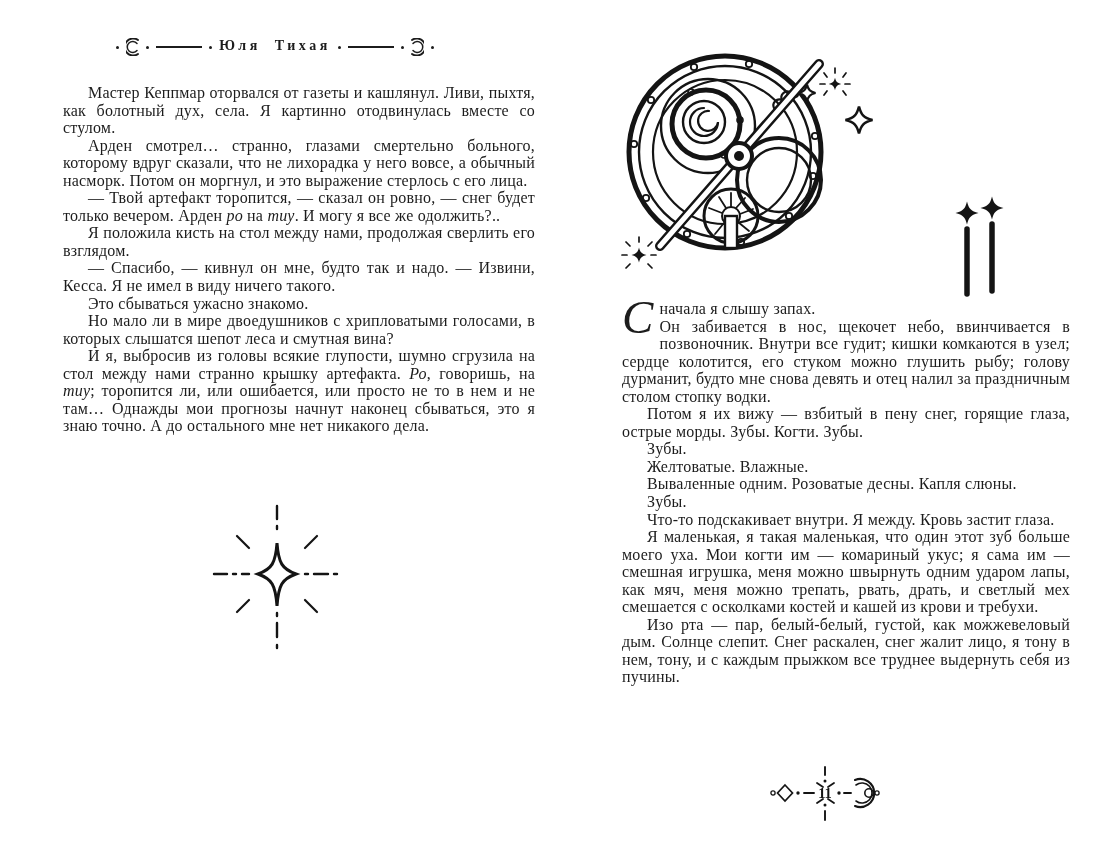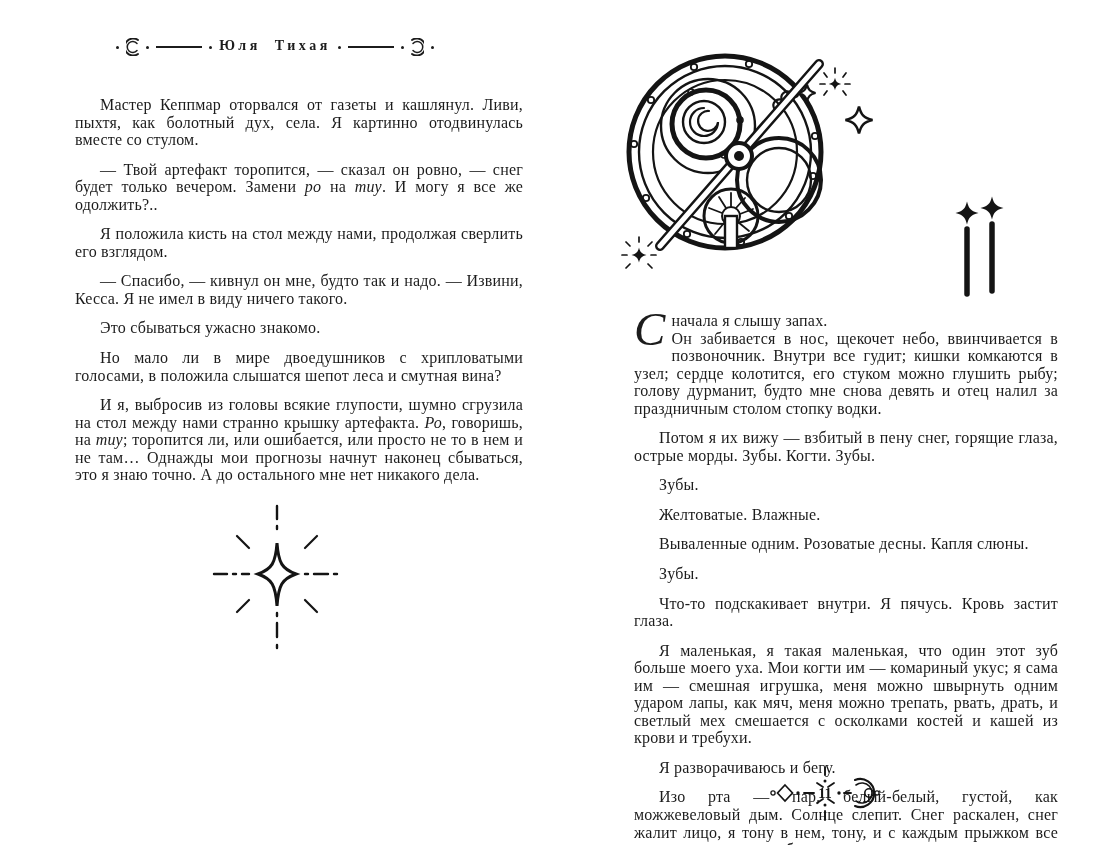--- a/index.html
+++ b/index.html
@@ -21,21 +21,21 @@
     font-weight:bold;font-size:14px;letter-spacing:3.5px;word-spacing:7px;
     white-space:nowrap;transform:translateY(-1px);
   }
   .dot{width:3px;height:3px;border-radius:50%;background:#1c1c1c;flex:0 0 auto;}
   .rule{width:46px;height:2px;background:#1c1c1c;flex:0 0 auto;}
 
   
   .textcol{font-size:16px;line-height:17.55px;letter-spacing:0.2px;text-align:justify;}
   .textcol-left{position:absolute;left:63px;top:84px;width:472px;}
   .textcol-right{position:absolute;left:622px;top:300px;width:448px;}
-  .textcol p{margin:12px;text-indent:25px;}
+  .textcol p{margin:0;text-indent:25px;}
   .textcol p.opening{text-indent:0;}
   em{}
 
   .dropcap{
     float:left;font-style:italic;font-size:47px;line-height:33px;
     height:35px;margin:1px 6px 0 0;
   }
 
   
   .star-orn{position:absolute;left:205px;top:498px;}
@@ -71,25 +71,26 @@
     <span class="dot"></span>
     <svg width="13" height="18" viewBox="0 0 13 18">
       <path d="M1,2 A8.5,8.5 0 1,1 1,16" fill="none" stroke="#1c1c1c" stroke-width="2" stroke-linecap="round"></path>
       <path d="M2,5.5 A5.5,5.5 0 1,1 2,12.5" fill="none" stroke="#1c1c1c" stroke-width="1.5" stroke-linecap="round"></path>
     </svg>
     <span class="dot"></span>
   </div>
 
   <div class="textcol textcol-left">
     <p>Мастер Кеппмар оторвался от газеты и кашлянул. Ливи, пыхтя, как болотный дух, села. Я картинно отодвинулась вместе со стулом.</p>
-    <p><span>— Твой артефакт торопится, — сказал он ровно, — снег будет только вечером. Замени </span><em>ро</em><span> на </span><em>тиу</em><span>. И могу я все же одолжить?..</span></p>
+    <p>Арден смотрел… странно, глазами смертельно больного, которому вдруг сказали, что не лихорадка у него вовсе, а обычный насморк. Потом он моргнул, и это выражение стерлось с его лица.</p>
+    <p><span>— Твой артефакт торопится, — сказал он ровно, — снег будет только вечером. Арден </span><em>ро</em><span> на </span><em>тиу</em><span>. И могу я все же одолжить?..</span></p>
     <p>Я положила кисть на стол между нами, продолжая сверлить его взглядом.</p>
     <p>— Спасибо, — кивнул он мне, будто так и надо. — Извини, Кесса. Я не имел в виду ничего такого.</p>
     <p>Это сбываться ужасно знакомо.</p>
-    <p>Но мало ли в мире двоедушников с хрипловатыми голосами, в положила слышатся шепот леса и смутная вина?</p>
+    <p>Но мало ли в мире двоедушников с хрипловатыми голосами, в которых слышатся шепот леса и смутная вина?</p>
     <p><span>И я, выбросив из головы всякие глупости, шумно сгрузила на стол между нами странно крышку артефакта. </span><em>Ро</em><span>, говоришь, на </span><em>тиу</em><span>; торопится ли, или ошибается, или просто не то в нем и не там… Однажды мои прогнозы начнут наконец сбываться, это я знаю точно. А до остального мне нет никакого дела.</span></p>
   </div>
 
   <svg class="star-orn" width="145" height="160" viewBox="0 0 145 160">
     <g stroke="#141414" stroke-linecap="round" fill="none">
       <path d="M72,45 C73.5,65 77,71 91,76 C77,81 73.5,87 72,108 C70.5,87 67,81 53,76 C67,71 70.5,65 72,45 Z" fill="#ffffff" stroke-width="3"></path>
       <line x1="44" y1="50" x2="32" y2="38" stroke-width="2.2"></line>
       <line x1="100" y1="50" x2="112" y2="38" stroke-width="2.2"></line>
       <line x1="44" y1="102" x2="32" y2="114" stroke-width="2.2"></line>
       <line x1="100" y1="102" x2="112" y2="114" stroke-width="2.2"></line>
@@ -185,23 +186,22 @@
 <div class="textcol textcol-right">
   <p class="opening">
     <span class="dropcap">С</span><span>начала я слышу запах.</span><br>
     <span>Он забивается в нос, щекочет небо, ввинчивается в позвоночник. Внутри все гудит; кишки комкаются в узел; сердце колотится, его стуком можно глушить рыбу; голову дурманит, будто мне снова девять и отец налил за праздничным столом стопку водки.</span>
   </p>
   <p>Потом я их вижу — взбитый в пену снег, горящие глаза, острые морды. Зубы. Когти. Зубы.</p>
   <p>Зубы.</p>
   <p>Желтоватые. Влажные.</p>
   <p>Вываленные одним. Розоватые десны. Капля слюны.</p>
   <p>Зубы.</p>
-  <p>Что-то подскакивает внутри. Я пячусь. Кровь застит глаза.</p>
+  <p>Что-то подскакивает внутри. Я между. Кровь застит глаза.</p>
   <p>Я маленькая, я такая маленькая, что один этот зуб больше моего уха. Мои когти им — комариный укус; я сама им — смешная игрушка, меня можно швырнуть одним ударом лапы, как мяч, меня можно трепать, рвать, драть, и светлый мех смешается с осколками костей и кашей из крови и требухи.</p>
-  <p>Я разворачиваюсь и бегу.</p>
   <p>Изо рта — пар, белый-белый, густой, как можжевеловый дым. Солнце слепит. Снег раскален, снег жалит лицо, я тону в нем, тону, и с каждым прыжком все труднее выдернуть себя из пучины.</p>
 </div>
 
 <svg class="footer-orn" width="115" height="72" viewBox="0 0 115 72">
   <g stroke="#141414" stroke-linecap="round" fill="none">
     <circle cx="5" cy="35" r="2.1" stroke-width="1.3"></circle>
     <path d="M17,27 L24.5,35 L17,43 L9.5,35 Z" stroke-width="1.7"></path>
     <circle cx="30" cy="35" r="1.7" fill="#141414" stroke="none"></circle>
     <line x1="36" y1="35" x2="46" y2="35" stroke-width="1.9"></line>
     <line x1="49" y1="25" x2="55" y2="29" stroke-width="1.8"></line>

